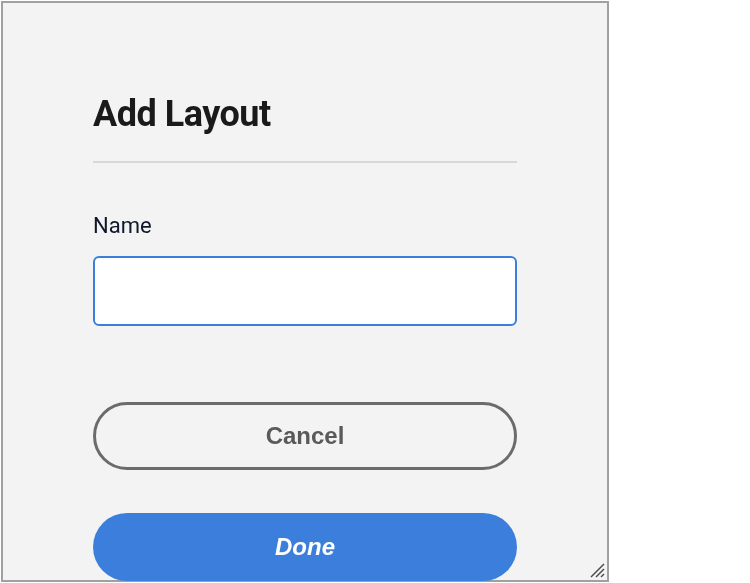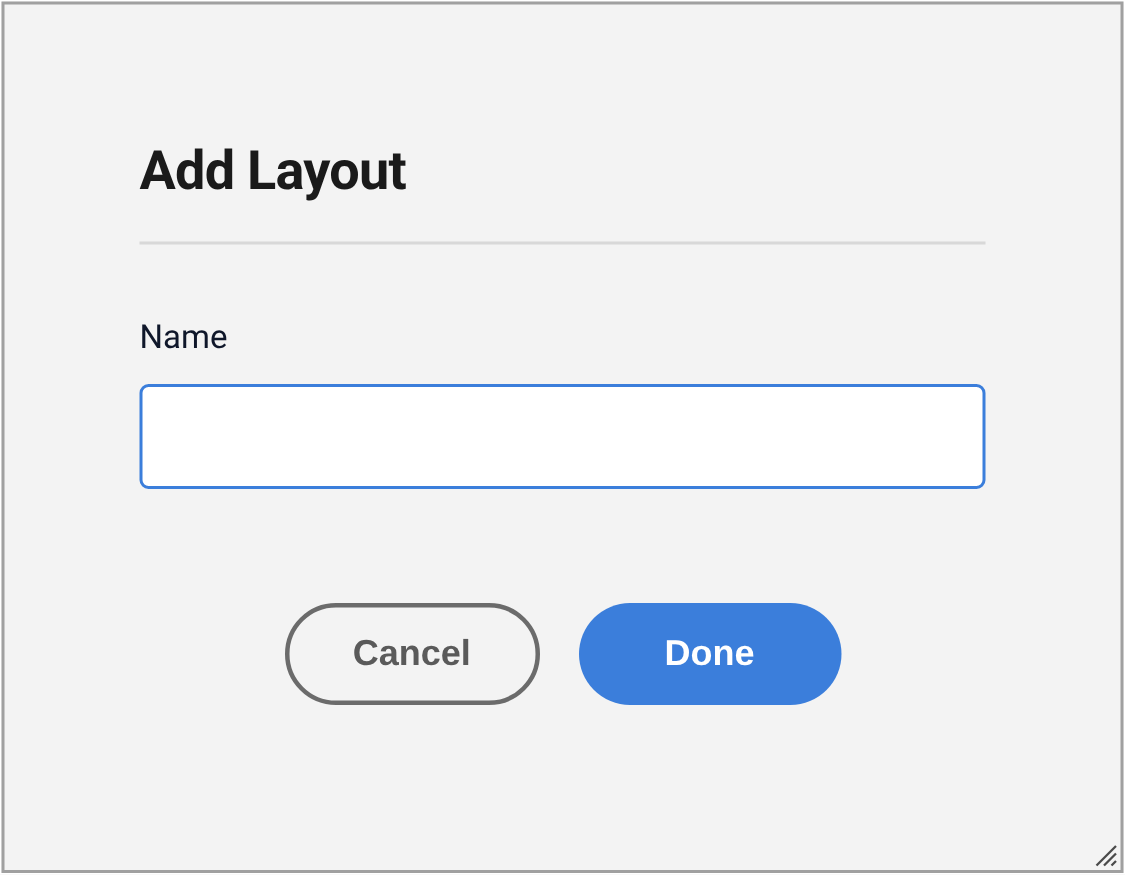--- a/index.html
+++ b/index.html
@@ -8,21 +8,21 @@
       padding: 0;
     }
     body {
       font-family: -apple-system, BlinkMacSystemFont, "Segoe UI", Roboto, Helvetica, Arial, sans-serif;
       width: 750px;
       height: 583px;
       background: #fff;
       position: relative;
     }
     .dialog-outer {
-      width: 748px;
+      width: 608px;
       height: 581px;
       margin: 1px;
       border: 2px solid #a0a0a0;
       background: #f3f3f3;
       position: relative;
     }
     .dialog-inner {
       padding: 90px 90px 0 90px;
     }
     .dialog-title {
@@ -51,22 +51,23 @@
       border-radius: 6px;
       background: #fff;
       font-size: 24px;
       padding: 0 18px;
       outline: none;
       color: #1a1a1a;
     }
     .button-row {
       display: flex;
       justify-content: center;
-      gap: 26px;
+      gap: 43px;
       margin-top: 76px;
+      flex-direction: column;
     }
     .btn {
       height: 68px;
       min-width: 170px;
       border-radius: 40px;
       font-size: 24px;
       font-weight: 700;
       display: inline-flex;
       align-items: center;
       justify-content: center;
@@ -76,20 +77,21 @@
     }
     .btn-cancel {
       background: #f3f3f3;
       border: 3px solid #6b6b6b;
       color: #5a5a5a;
     }
     .btn-done {
       background: #3b7edb;
       color: #fff;
       min-width: 175px;
+      font-style: italic;
     }
     .resize-grip {
       position: absolute;
       right: 2px;
       bottom: 2px;
       width: 18px;
       height: 18px;
     }
     .resize-grip svg {
       display: block;

